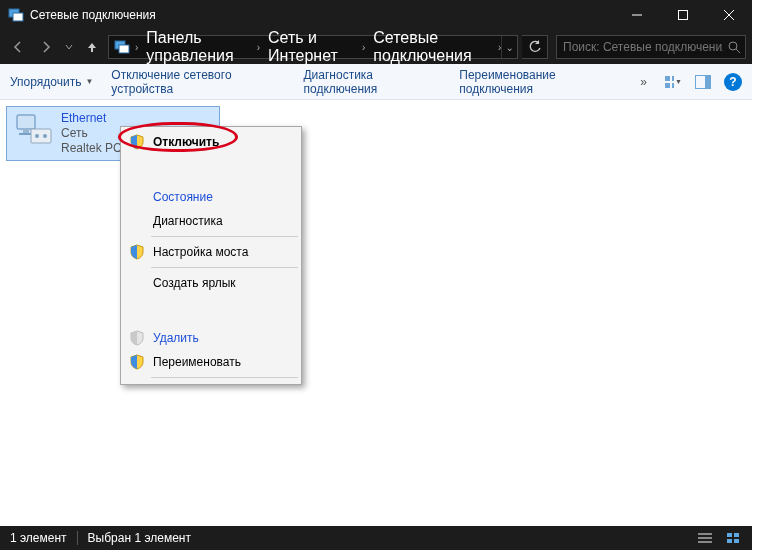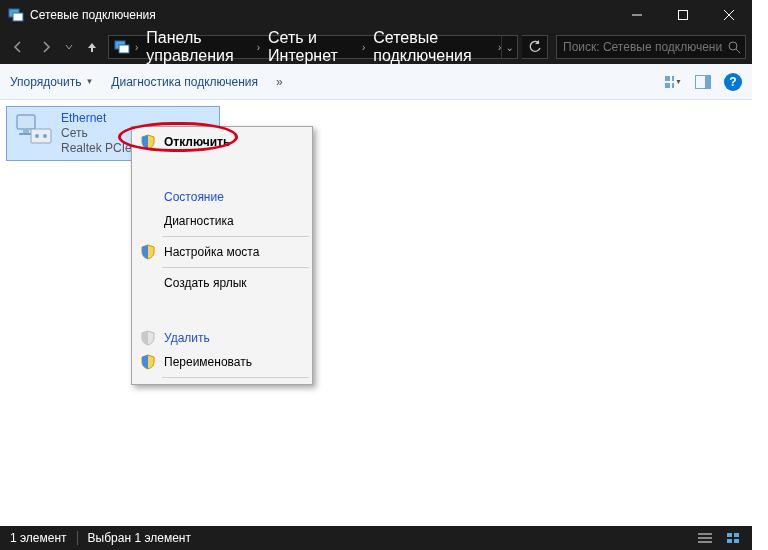--- a/index.html
+++ b/index.html
@@ -27,21 +27,21 @@
   .tb-chevrons { color: #555; font-size: 12px; letter-spacing: -1px; }
   .tb-right { margin-left: auto; display: flex; align-items: center; gap: 12px; }
   .tb-view { width: 18px; height: 18px; display:flex; align-items:center; justify-content:center; }
   .help { width: 18px; height: 18px; border-radius: 50%; background: #0078d7; color:#fff; font-size: 12px; font-weight:bold; display:flex; align-items:center; justify-content:center; }
   .content { flex: 1; background: #fff; position: relative; padding: 6px; }
   .adapter { width: 214px; border: 1px solid #79a8d8; background: #cfe6ff; padding: 4px 6px; display: flex; gap: 8px; }
   .adapter .a-icon { width: 40px; height: 40px; display:flex; align-items:flex-start; justify-content:center; }
   .adapter .a-text { font-size: 12px; line-height: 15px; }
   .adapter .a-name { color: #1d4ed8; }
   .adapter .a-status, .adapter .a-dev { color: #555; }
-  .ctxmenu { position: absolute; left: 131px; top: 26px; width: 182px; background: #f4f4f4; border: 1px solid #a7a7a7; box-shadow: 3px 3px 6px rgba(0,0,0,0.35); padding: 3px 2px; }
+  .ctxmenu { position: absolute; left: 120px; top: 26px; width: 182px; background: #f4f4f4; border: 1px solid #a7a7a7; box-shadow: 3px 3px 6px rgba(0,0,0,0.35); padding: 3px 2px; }
   .ctx-item { height: 24px; display: flex; align-items: center; font-size: 12px; padding-left: 30px; position: relative; cursor: default; }
   .ctx-item.disabled { color: #1d4ed8; margin-top: 31px; }
   .ctx-item.bold { font-weight: 600; }
   .ctx-sep { height: 1px; background: #d0d0d0; margin: 3px 1px 3px 28px; }
   .shield { position: absolute; left: 6px; top: 4px; width: 16px; height: 16px; }
   .highlight-ring { position: absolute; left: 118px; top: 22px; width: 120px; height: 30px; border: 3px solid #d9001b; border-radius: 50% / 55%; pointer-events: none; z-index: 10; }
   .statusbar { height: 22px; background: #1c1c1c; color: #fff; font-size: 12px; display: flex; align-items: center; padding: 12px 10px; gap: 10px; }
   .statusbar .sdiv { width: 1px; height: 14px; background: #555; }
   .statusbar .sb-spacer { flex:1; }
   .sb-icon { width: 18px; height: 14px; display:flex; align-items:center; justify-content:center; }
@@ -131,21 +131,23 @@
           </svg>
       </span>
     </div>
   </div>
 
   <div class="toolbar">
     <span class="tb-item">
       <span>Упорядочить</span>
       <span class="dd">▼</span>
     </span>
+    <span class="tb-item">Отключение сетевого устройства</span>
     <span class="tb-item">Диагностика подключения</span>
+    <span class="tb-item">Переименование подключения</span>
     <span class="tb-chevrons">»</span>
     <div class="tb-right">
       <span class="tb-view">
         <svg width="18" height="14">
             <rect x="1" y="1" width="5" height="5" fill="#6fa6d8"></rect>
             <rect x="8" y="1" width="5" height="5" fill="#6fa6d8"></rect>
             <rect x="1" y="8" width="5" height="5" fill="#6fa6d8"></rect>
             <rect x="8" y="8" width="5" height="5" fill="#6fa6d8"></rect>
           </svg>
         <span class="dd" style="font-size:7px; color:#555; margin-left:1px;">▼</span>

